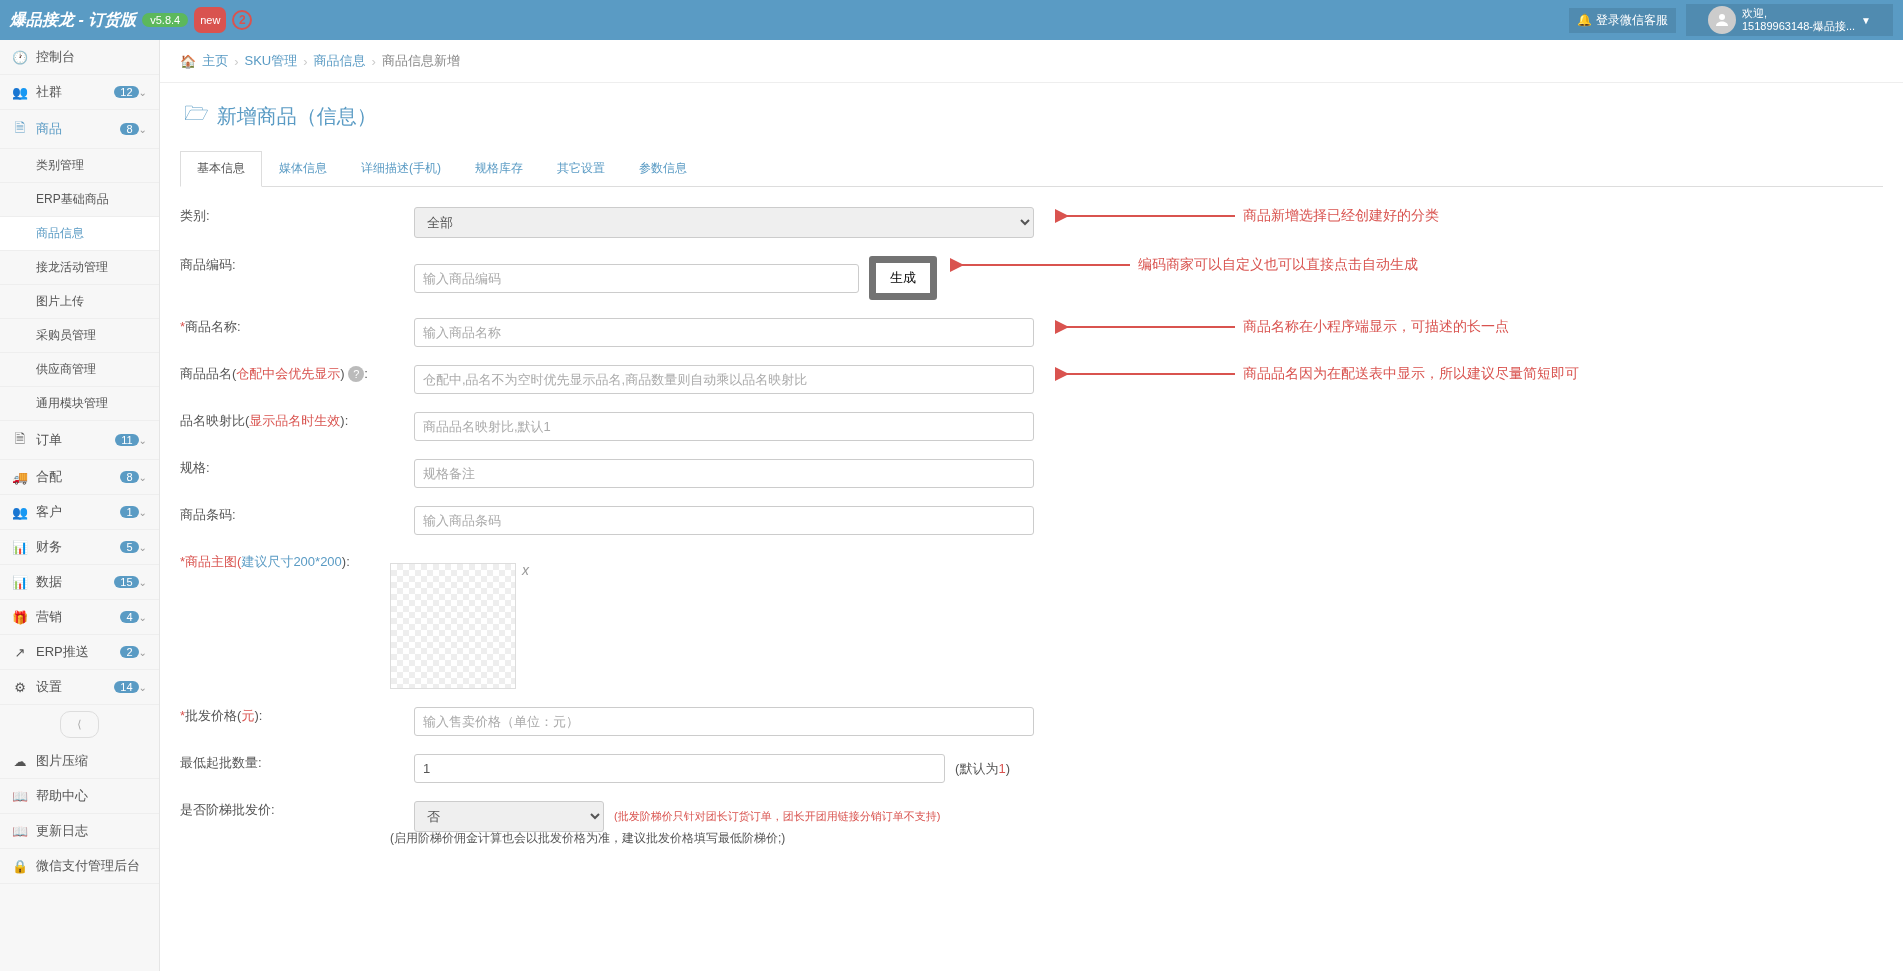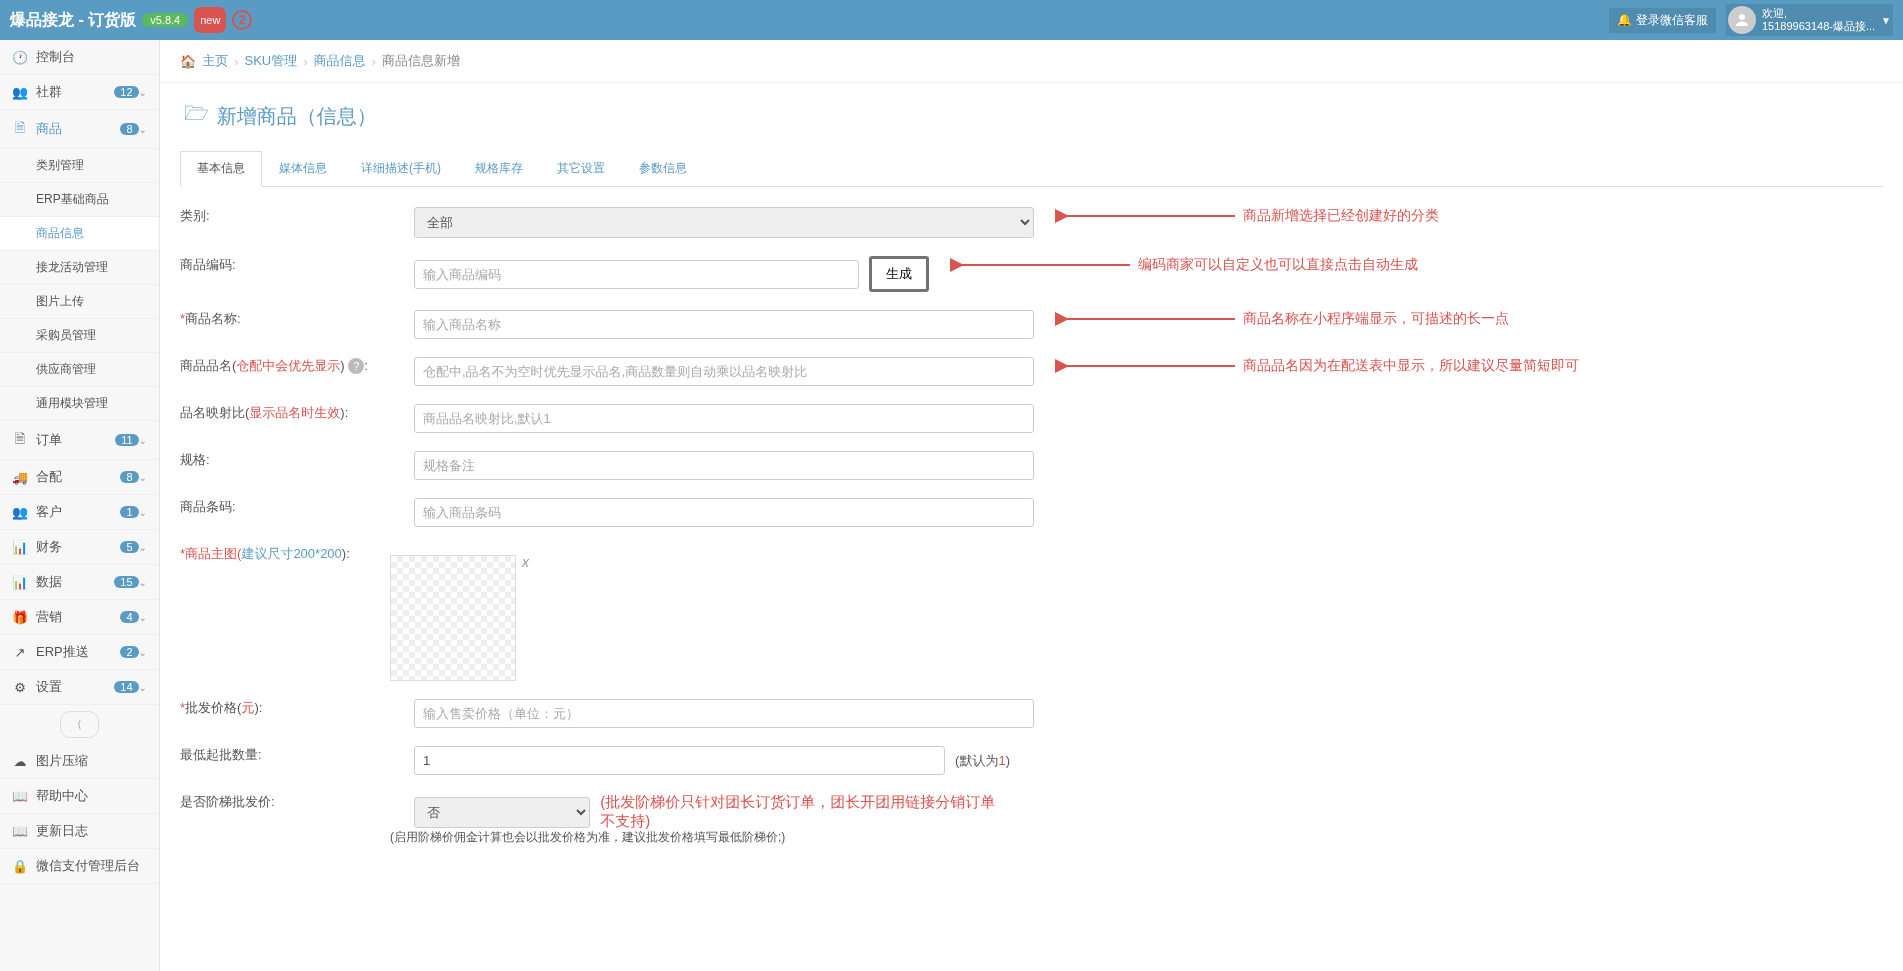--- a/index.html
+++ b/index.html
@@ -1,27 +1,27 @@
 <!DOCTYPE html>
 <html><head>
 <meta charset="utf-8">
 <style>
 * { margin: 0; padding: 0; box-sizing: border-box; }
 body { font-family: "Microsoft YaHei", Arial, sans-serif; font-size: 13px; color: #333; background: #fff; }
 
 
 .header { background: #5a9bc4; height: 40px; display: flex; align-items: center; color: #fff; padding: 0 10px; justify-content: space-between; }
 .header-left { display: flex; align-items: center; gap: 6px; }
-.brand { font-size: 16px; font-weight: bold; }
+.brand { font-size: 16px; font-weight: bold; font-style: italic; }
 .version-badge { background: #5cb85c; border-radius: 10px; padding: 1px 8px; font-size: 11px; }
 .new-badge { background: #d9534f; border-radius: 7px; padding: 7px 6px; font-size: 11px; }
 .circle-badge { border: 2px solid #d9534f; color: #d9534f; background: #5a9bc4; border-radius: 50%; width: 20px; height: 20px; display: flex; align-items: center; justify-content: center; font-size: 12px; font-weight: bold; }
 .header-right { display: flex; align-items: center; gap: 10px; }
 .header-btn { background: rgba(0,0,0,0.1); padding: 4px 8px; font-size: 12px; display: flex; align-items: center; gap: 4px; }
-.user-block { background: rgba(0,0,0,0.1); display: flex; align-items: center; gap: 6px; padding: 2px 2px; }
+.user-block { background: rgba(0,0,0,0.1); display: flex; align-items: center; gap: 6px; padding: 2px 22px; }
 .avatar { width: 28px; height: 28px; border-radius: 50%; background: #ccc; display: flex; align-items: center; justify-content: center; }
 .avatar svg { width: 18px; height: 18px; fill: #fff; }
 .user-text { font-size: 11px; line-height: 1.2; }
 .caret { font-size: 10px; }
 
 
 .container { display: flex; height: calc(100vh - 40px); }
 .sidebar { width: 160px; background: #f7f7f7; border-right: 1px solid #e5e5e5; overflow-y: auto; flex-shrink: 0; }
 .main { flex: 1; overflow-y: auto; background: #fff; }
 
@@ -57,26 +57,26 @@
 .form-label { width: 210px; text-align: left; font-size: 13px; color: #555; }
 .form-label .req { color: #d9534f; }
 .form-label .paren-red { color: #d9534f; }
 .form-label .paren-blue { color: #5a9bc4; }
 .help-q { display: inline-block; width: 16px; height: 16px; border-radius: 50%; background: #bbb; color: #fff; text-align: center; font-size: 11px; line-height: 16px; }
 .form-input { flex: 0 0 620px; }
 .form-input input[type=text], .form-input select { width: 100%; padding: 6px 8px; border: 1px solid #ccc; border-radius: 3px; font-size: 13px; color: #555; margin-left: 24px; }
 .form-input input[type=text]::placeholder { color: #aaa; }
 .input-group { display: flex; gap: 10px; align-items: center; }
 .input-group input { flex: 1; }
-.btn { padding: 6px 14px; border: 3px solid #737373; background: #fff; border-radius: 3px; cursor: pointer; font-size: 13px; }
+.btn { padding: 6px 14px; border: 7px solid #737373; background: #fff; border-radius: 3px; cursor: pointer; font-size: 13px; }
 .narrow-input { width: 160px !important; }
 .mid-input { width: 190px !important; }
 .hint-inline { color: #555; font-size: 13px; }
 .hint-inline .red { color: #d9534f; }
-.red-hint { color: #d9534f; font-size: 15px; }
+.red-hint { color: #d9534f; font-size: 11px; }
 
 
 .img-field { background: #f5f5f5; border: 1px solid #e5e5e5; flex: 0 0 445px; height: 32px; }
 .img-preview-box { width: 126px; height: 126px; border: 1px solid #ddd; background-image: linear-gradient(45deg,#eee 25%,transparent 25%,transparent 75%,#eee 75%),linear-gradient(45deg,#eee 25%,transparent 25%,transparent 75%,#eee 75%); background-size: 12px 12px; background-position: 0 0,6px 6px; margin-top: 10px; position: relative; }
 .img-close { position: absolute; top: -2px; right: -14px; color: #999; font-style: italic; font-size: 14px; }
 
 
 .annotation { position: absolute; left: 875px; display: flex; align-items: center; color: #d9534f; font-size: 14px; white-space: nowrap; }
 .arrow-svg { width: 180px; height: 16px; margin-right: 8px; }
 

